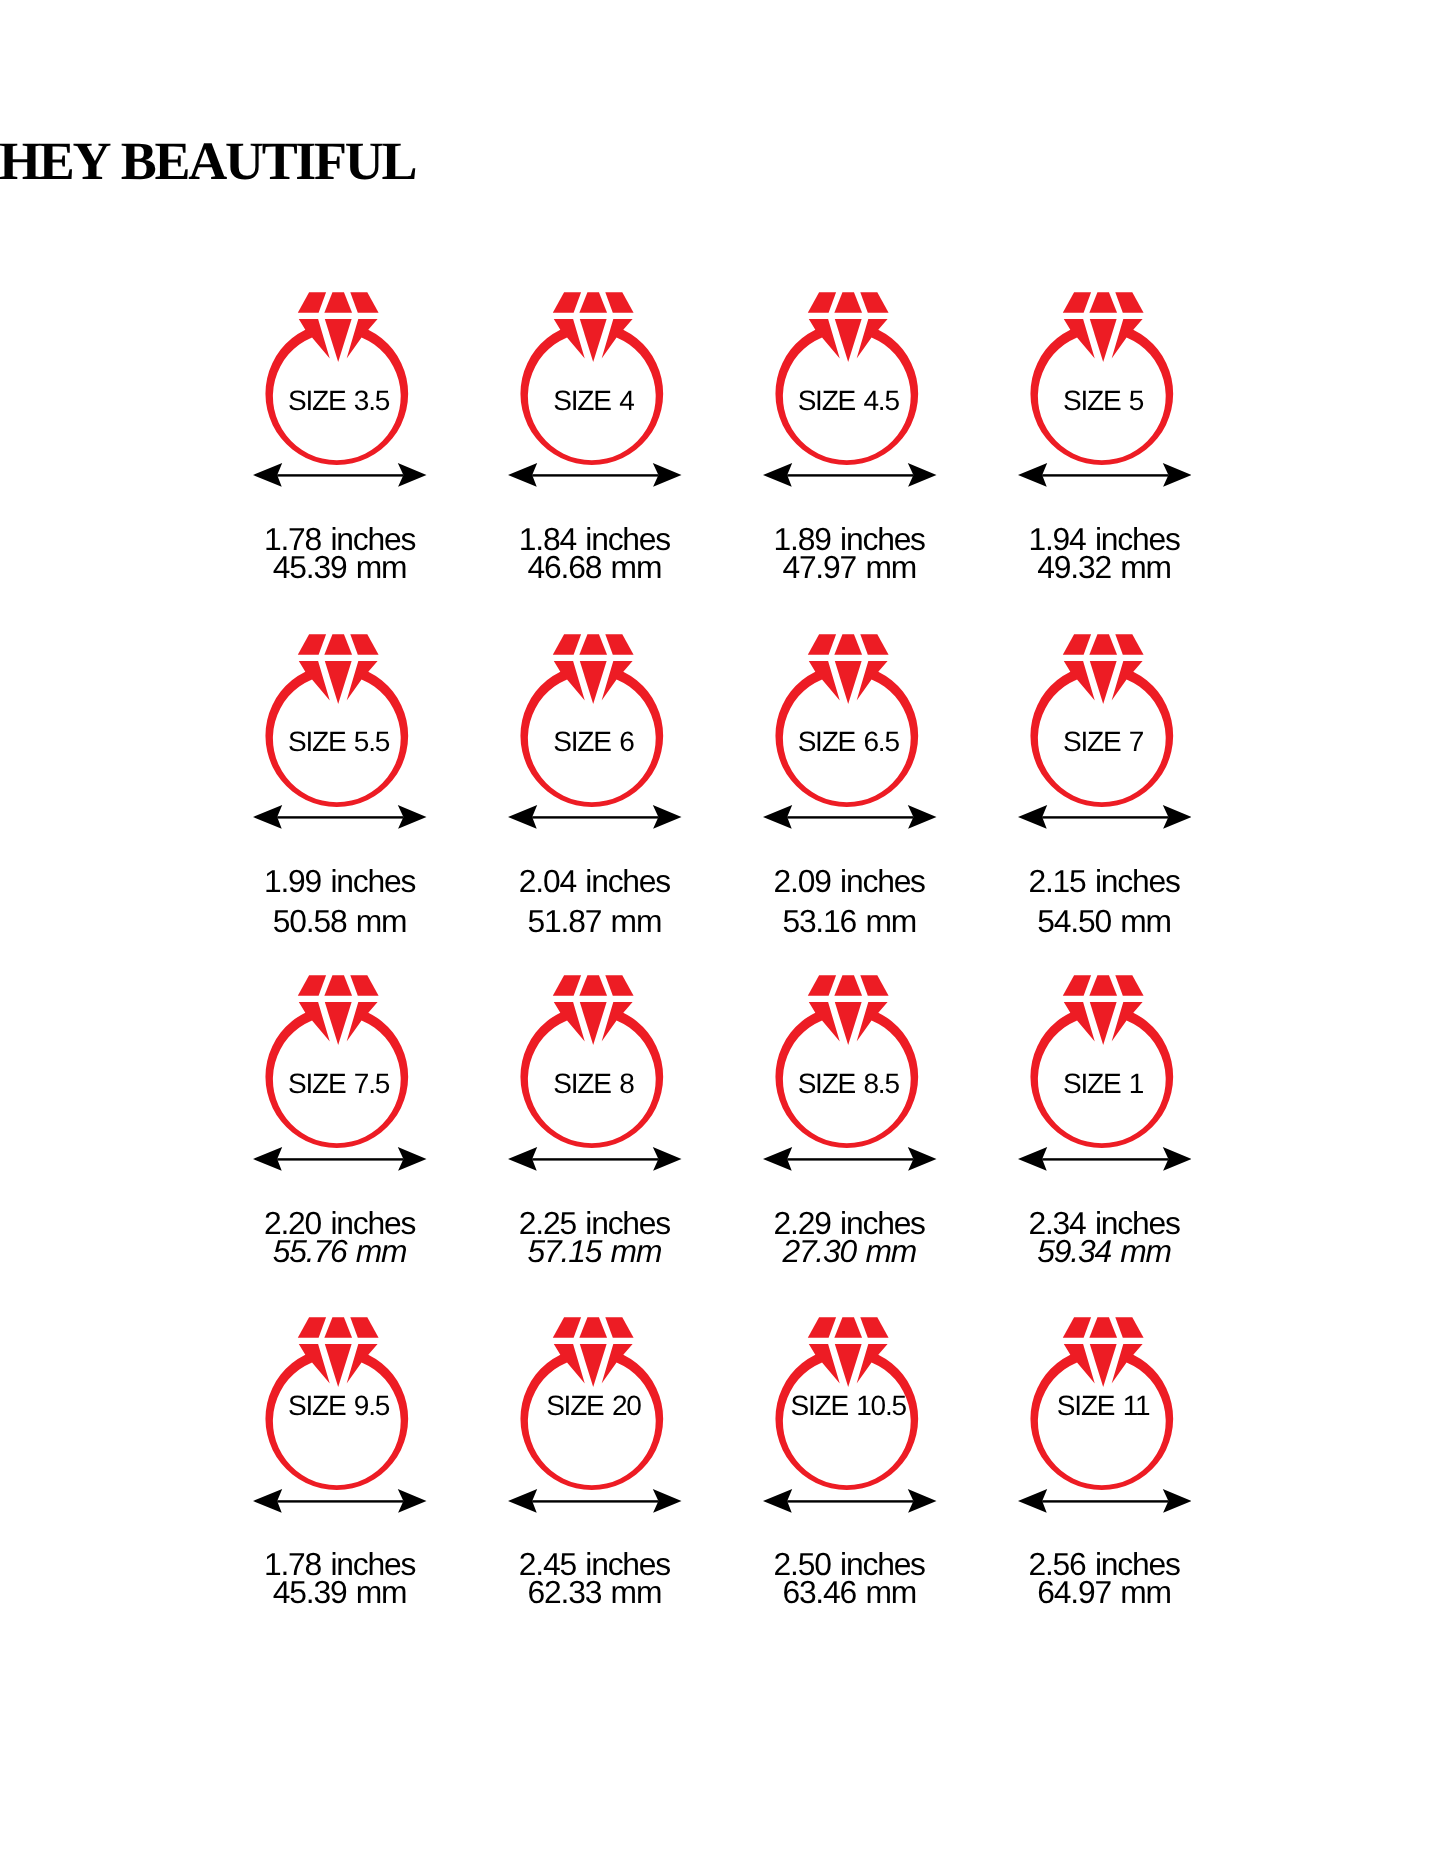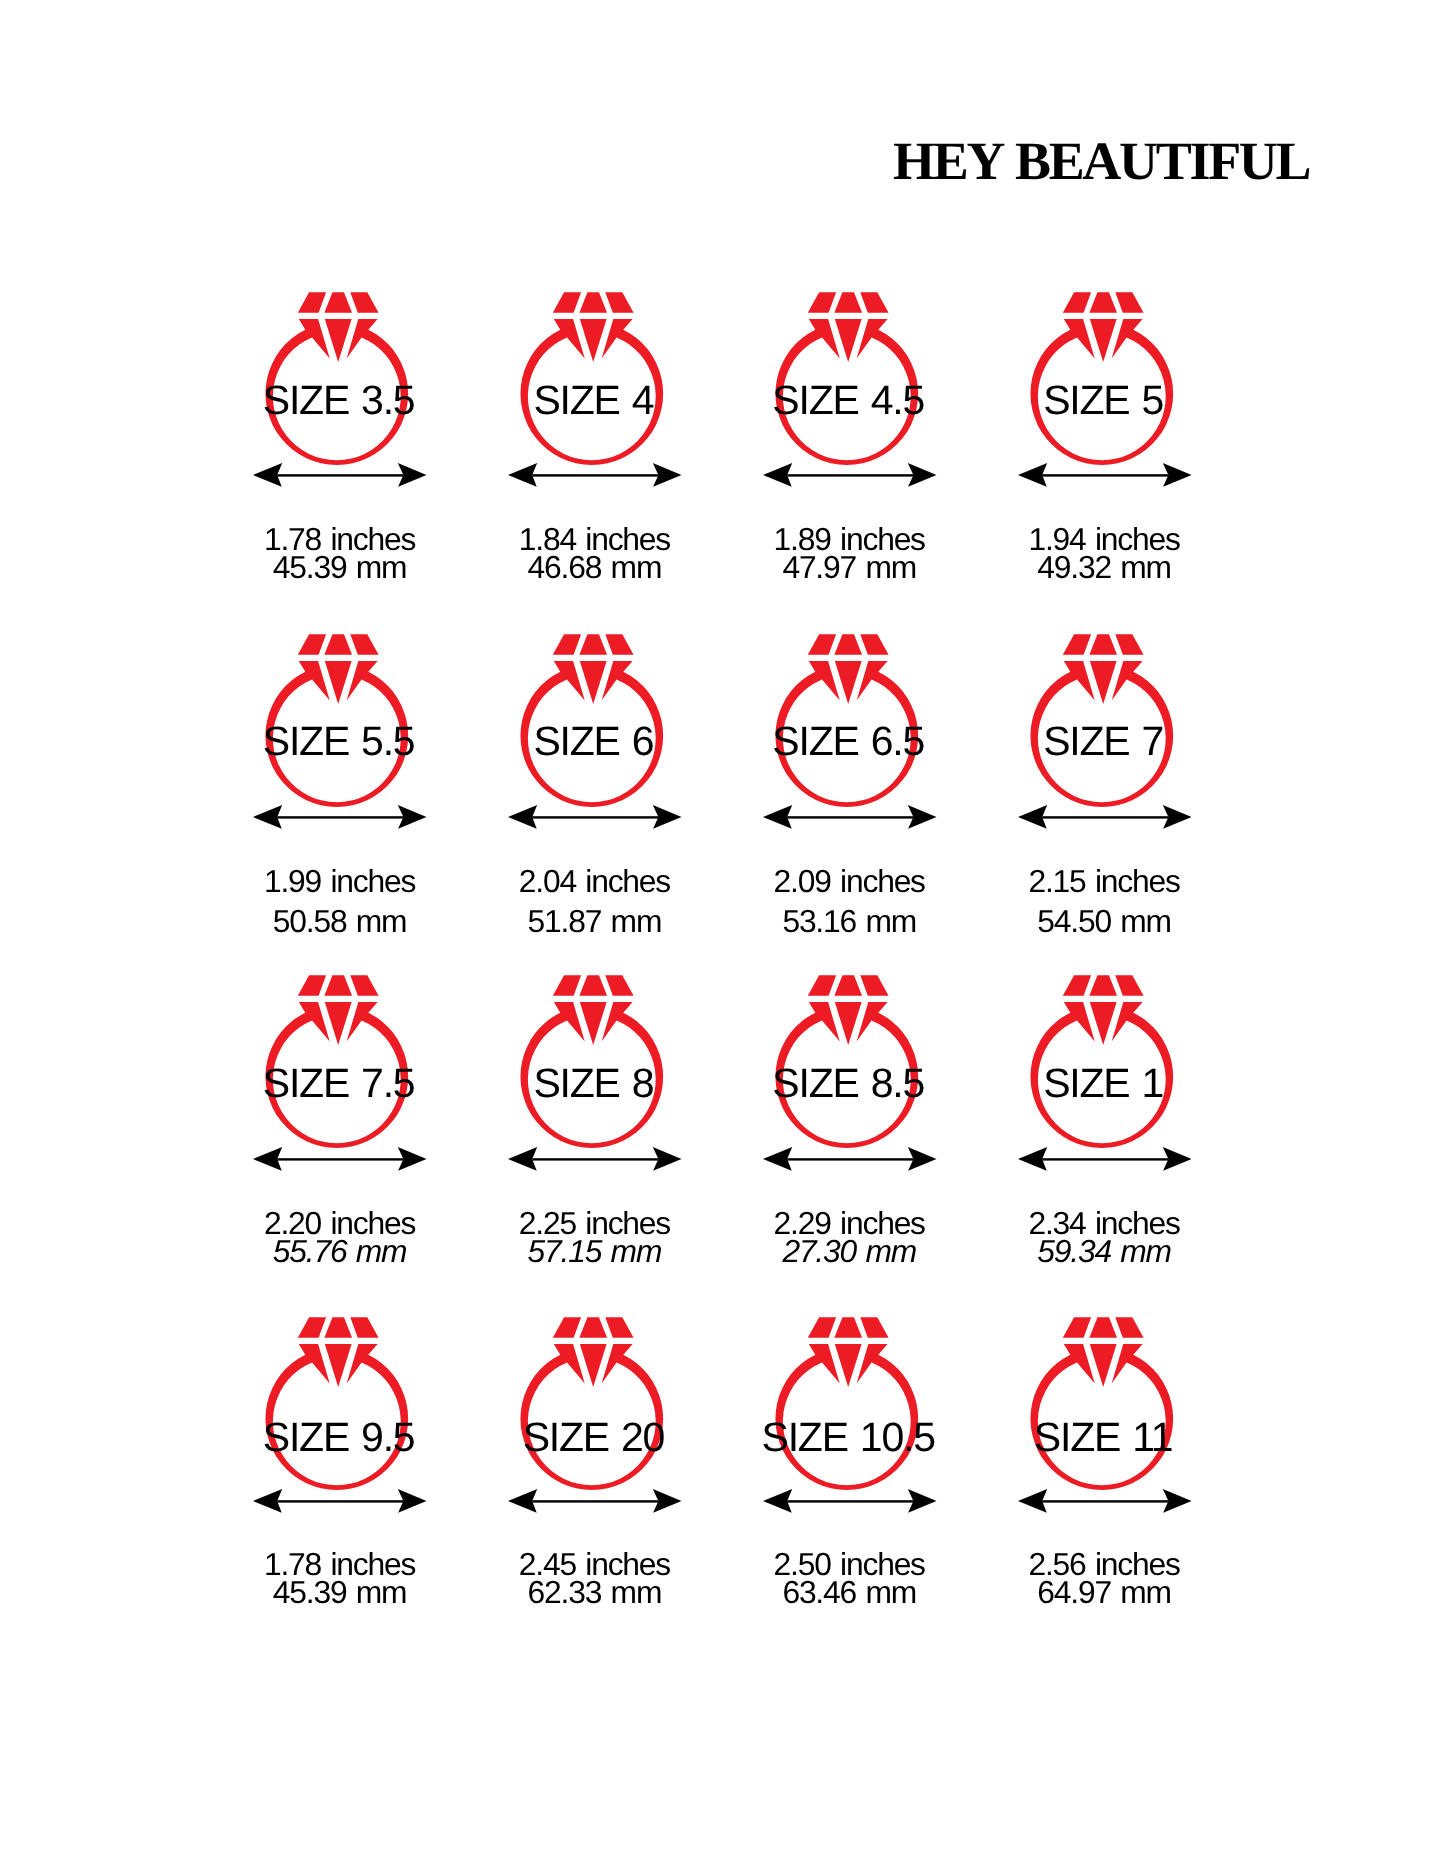--- a/index.html
+++ b/index.html
@@ -23,21 +23,21 @@
     background: #ffffff;
     overflow: hidden;
   }
   
   .chart-title {
     position: absolute;
     left: 1.3px;
     top: 133.8px;
     width: 1308px;
     margin: 0;
-    text-align: right;
+    text-align: left;
     font-family: "Liberation Serif", serif;
     font-weight: bold;
     font-size: 54px;
     line-height: 54px;
     letter-spacing: -2.3px;
     word-spacing: 2.5px;
     text-indent: -2.3px;
     color: #000000;
     white-space: nowrap;
     transform: translateZ(0);
@@ -75,33 +75,33 @@
   .r2 .ring-wrap { top: 972.4px; }
   .r3 .ring-wrap { top: 1314.1px; }
 
   
   .size-label {
     position: absolute;
     left: 2px;
     width: 100%;
     text-align: center;
     font-family: "Liberation Sans", sans-serif;
-    font-size: 41px;
+    font-size: 28px;
     line-height: 31.8px;
     letter-spacing: -1.2px;
     word-spacing: 1.8px;
     text-indent: -1.2px;
     color: #000000;
     white-space: nowrap;
     transform: translateZ(0);
   }
   .r0 .size-label { top: 384.6px; }
   .r1 .size-label { top: 726.3px; }
   .r2 .size-label { top: 1068.0px; }
-  .r3 .size-label { top: 1422px; }
+  .r3 .size-label { top: 1390px; }
 
   
   .arrow-wrap {
     position: absolute;
     left: 50%;
     margin-left: -83.8px;
     width: 173.5px;
     height: 24px;
   }
   .arrow-svg { display: block; width: 173.5px; height: 24px; }

